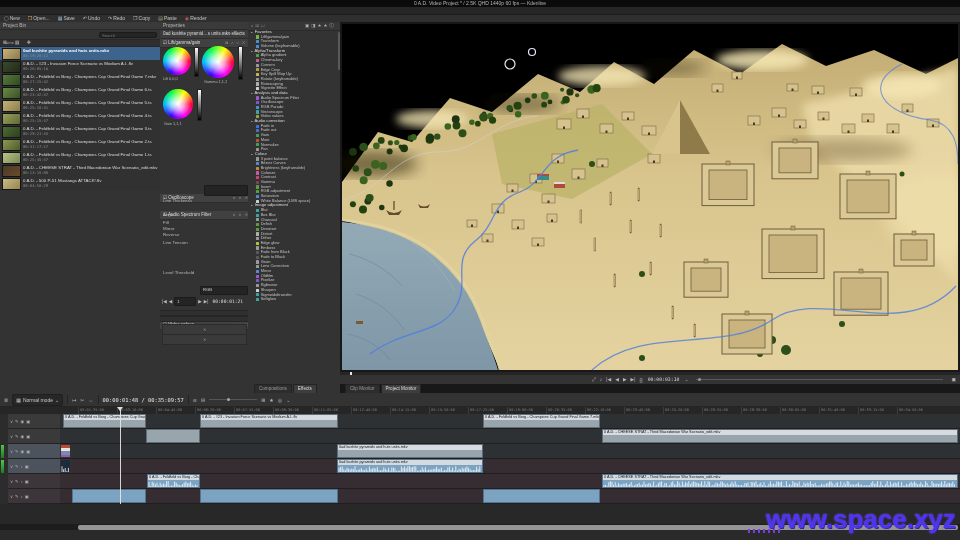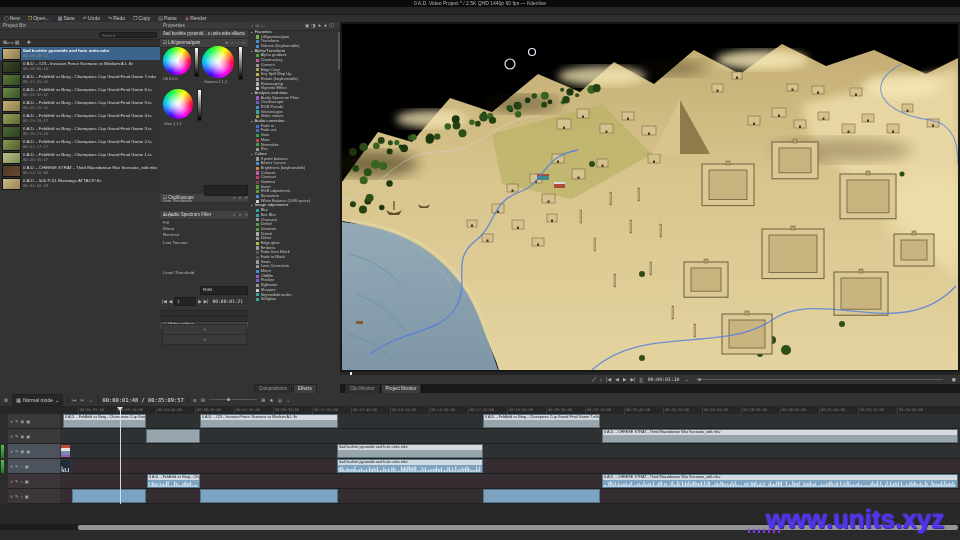--- a/index.html
+++ b/index.html
@@ -945,15 +945,15 @@
           </div>
         </div>
     </div>
     <div id="tl-empty"></div>
     <div id="tl-scroll">
         <div id="tl-thumb"></div>
       </div>
     <div id="tl-bottom"></div>
   </div>
 
-  <div id="watermark">www.units.xyz</div>
+  <div id="watermark">www.space.xyz</div>
   <div id="wm-sub"></div>
 </div>
 
 </body></html>

